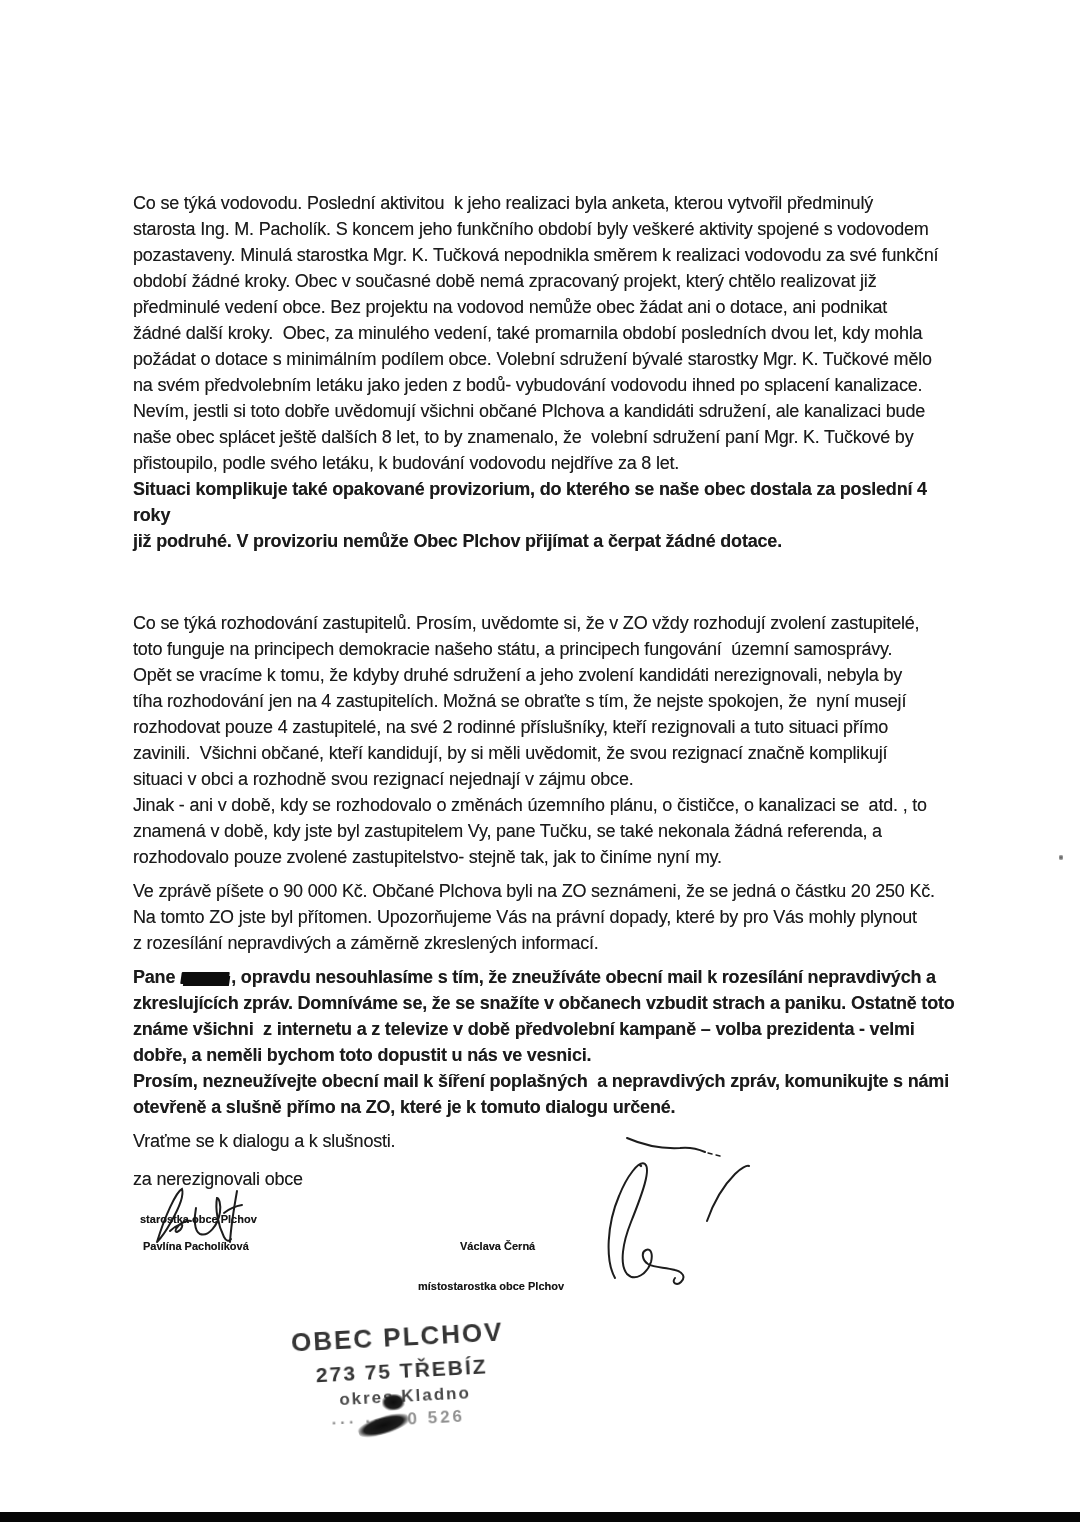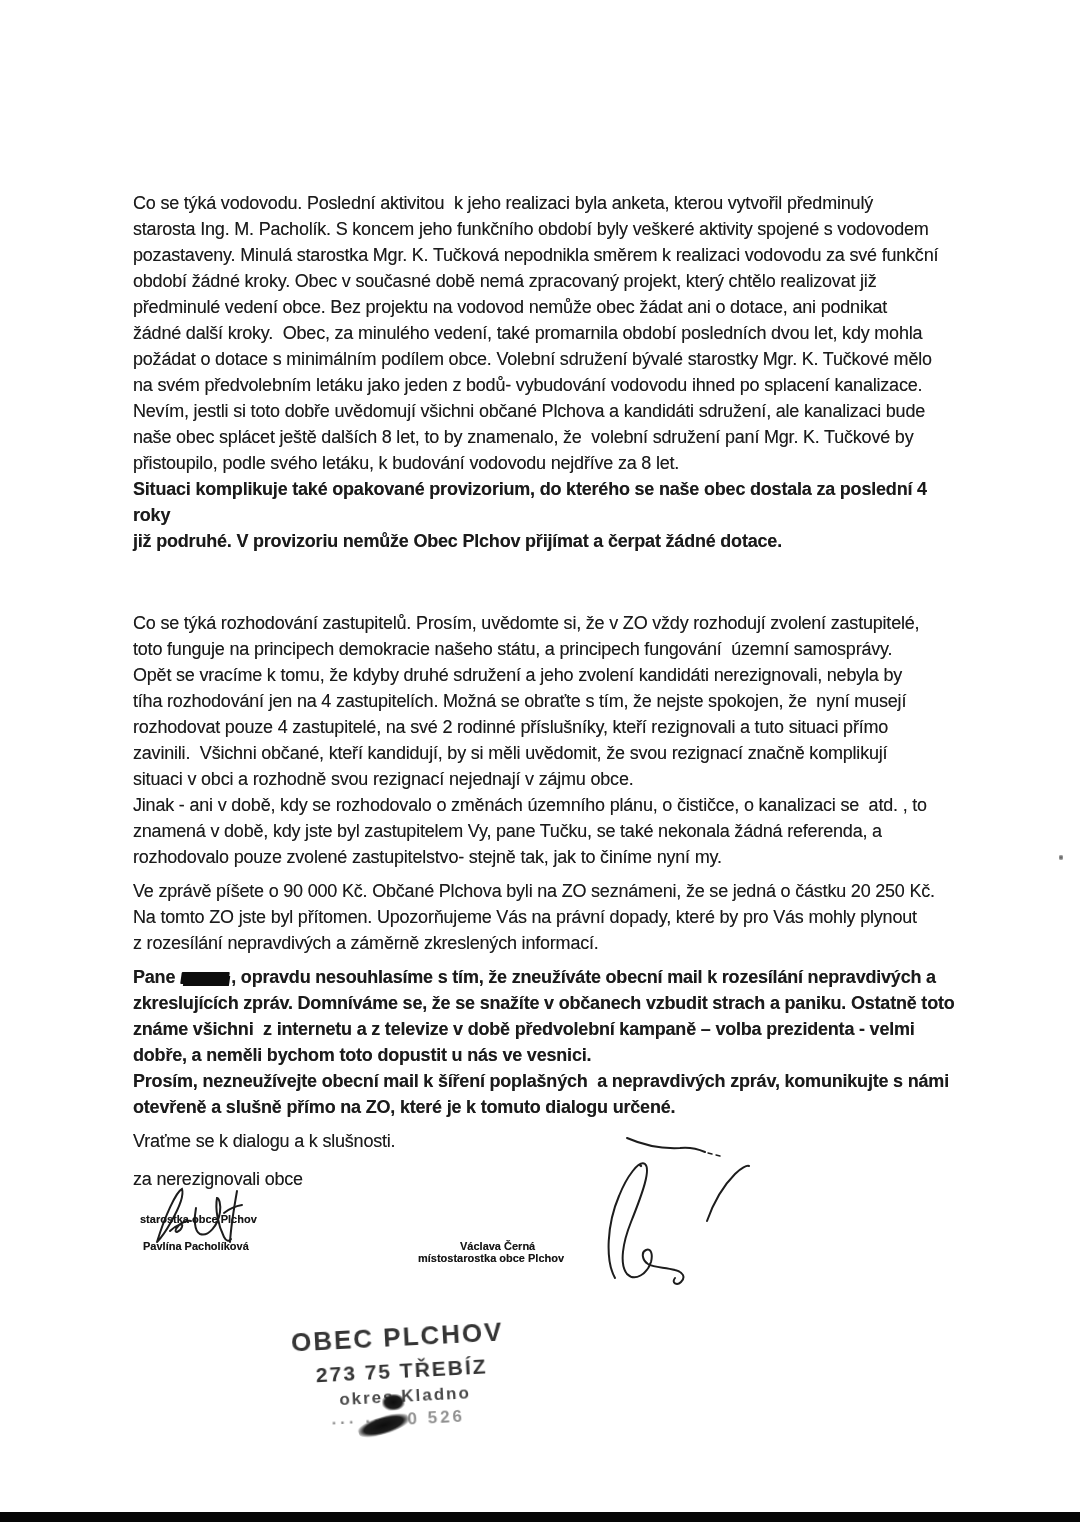--- a/index.html
+++ b/index.html
@@ -106,21 +106,21 @@
     <path d="M42,10 C58,17 76,21 95,20 C104,19 113,21 120,24"></path>
     <path d="M123,25 l4,1 m4,1 l4,1" style="stroke-width:1.4"></path>
     <path d="M55,37 l1,1" style="stroke-width:2.4"></path>
     <path d="M30,150 C20,132 22,96 34,68 C42,48 54,32 60,36 C66,41 58,64 46,94 C38,114 34,136 42,146 C50,154 62,146 66,134 C68,126 66,120 61,122 C56,124 57,132 63,136 C70,140 80,139 90,142 C98,144 101,149 96,154 C92,158 86,155 90,150"></path>
     <path d="M122,93 C128,76 138,58 150,46 C156,40 162,37 164,38"></path>
   </svg>
 
   <div class="signer" style="left:143px;top:1240px;">Pavlína Pacholíková</div>
   <div class="signer" style="left:460px;top:1240px;">Václava Černá</div>
   <div class="signer" style="left:140px;top:1213px;">starostka obce Plchov</div>
-  <div class="signer" style="left:418px;top:1252px;">místostarostka obce Plchov</div>
+  <div class="signer" style="left:418px;top:1280px;">místostarostka obce Plchov</div>
 
   <div class="stamp">
     <div class="stamp-l1">OBEC PLCHOV</div>
     <div class="stamp-l2">273 75 TŘEBÍZ</div>
     <div class="stamp-l3">okres Kladno</div>
     <div class="stamp-l4">··· ·· ··0 526</div>
     <div class="smudge smudge1"></div>
     <div class="smudge smudge2"></div>
   </div>
 

